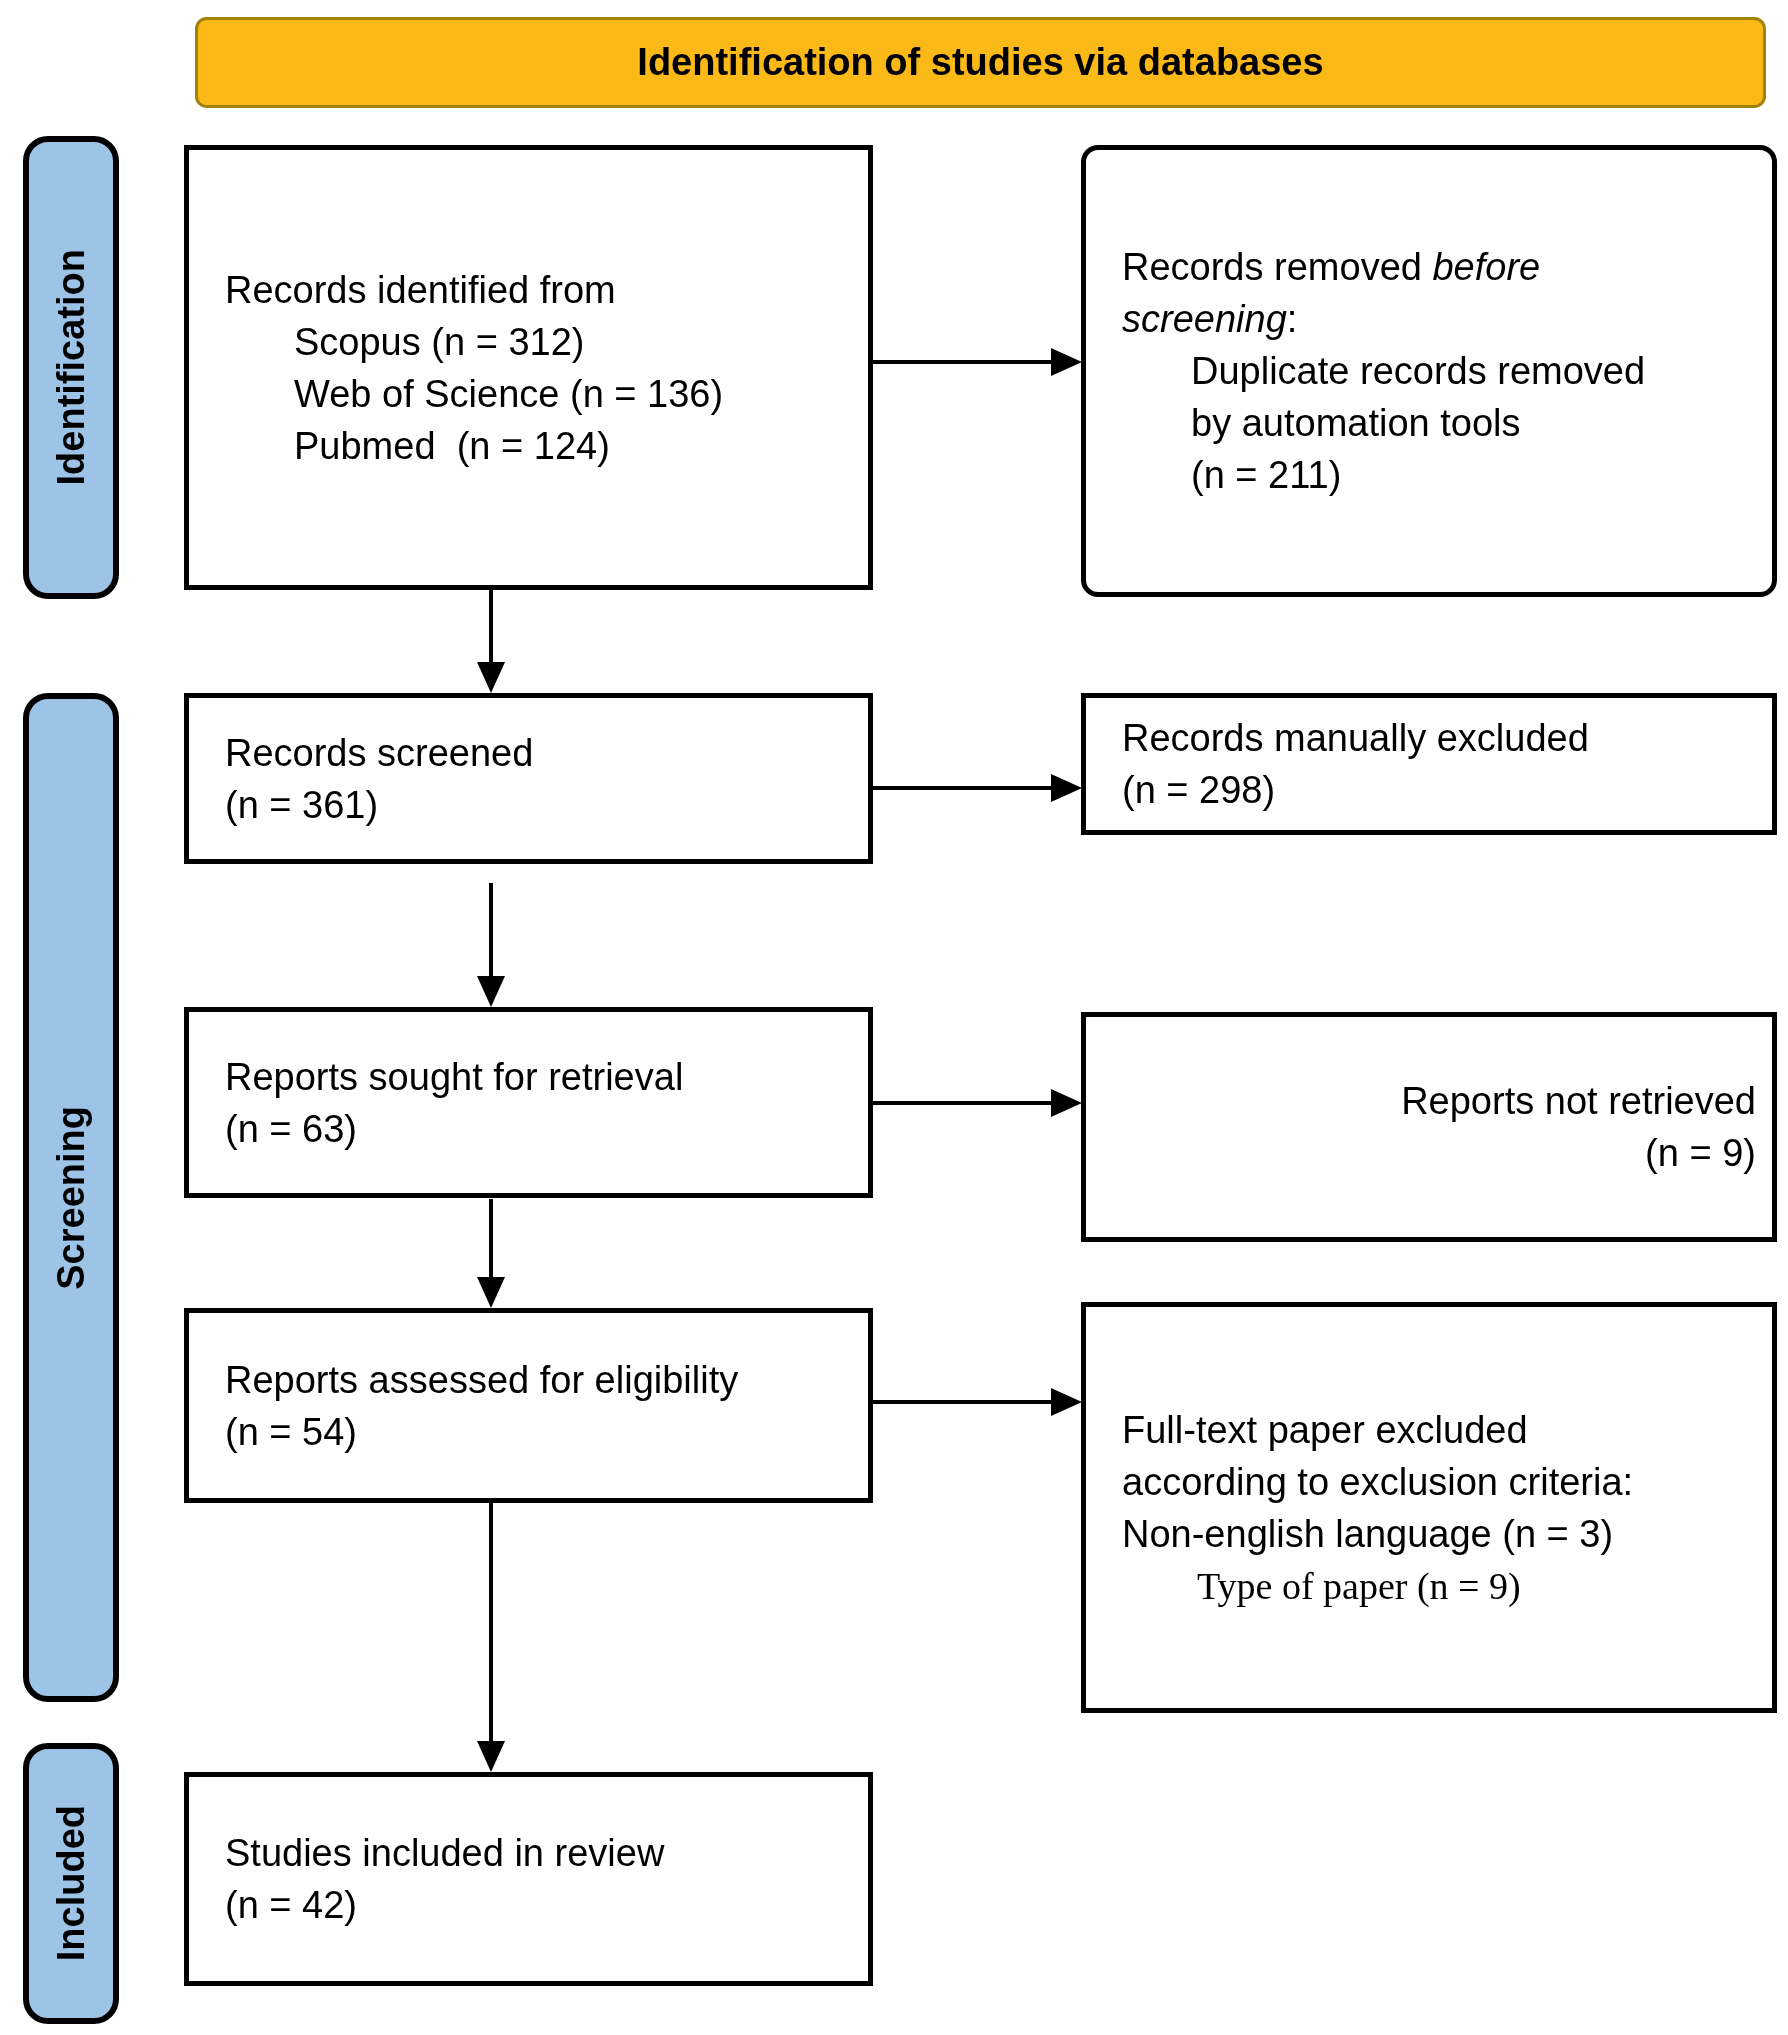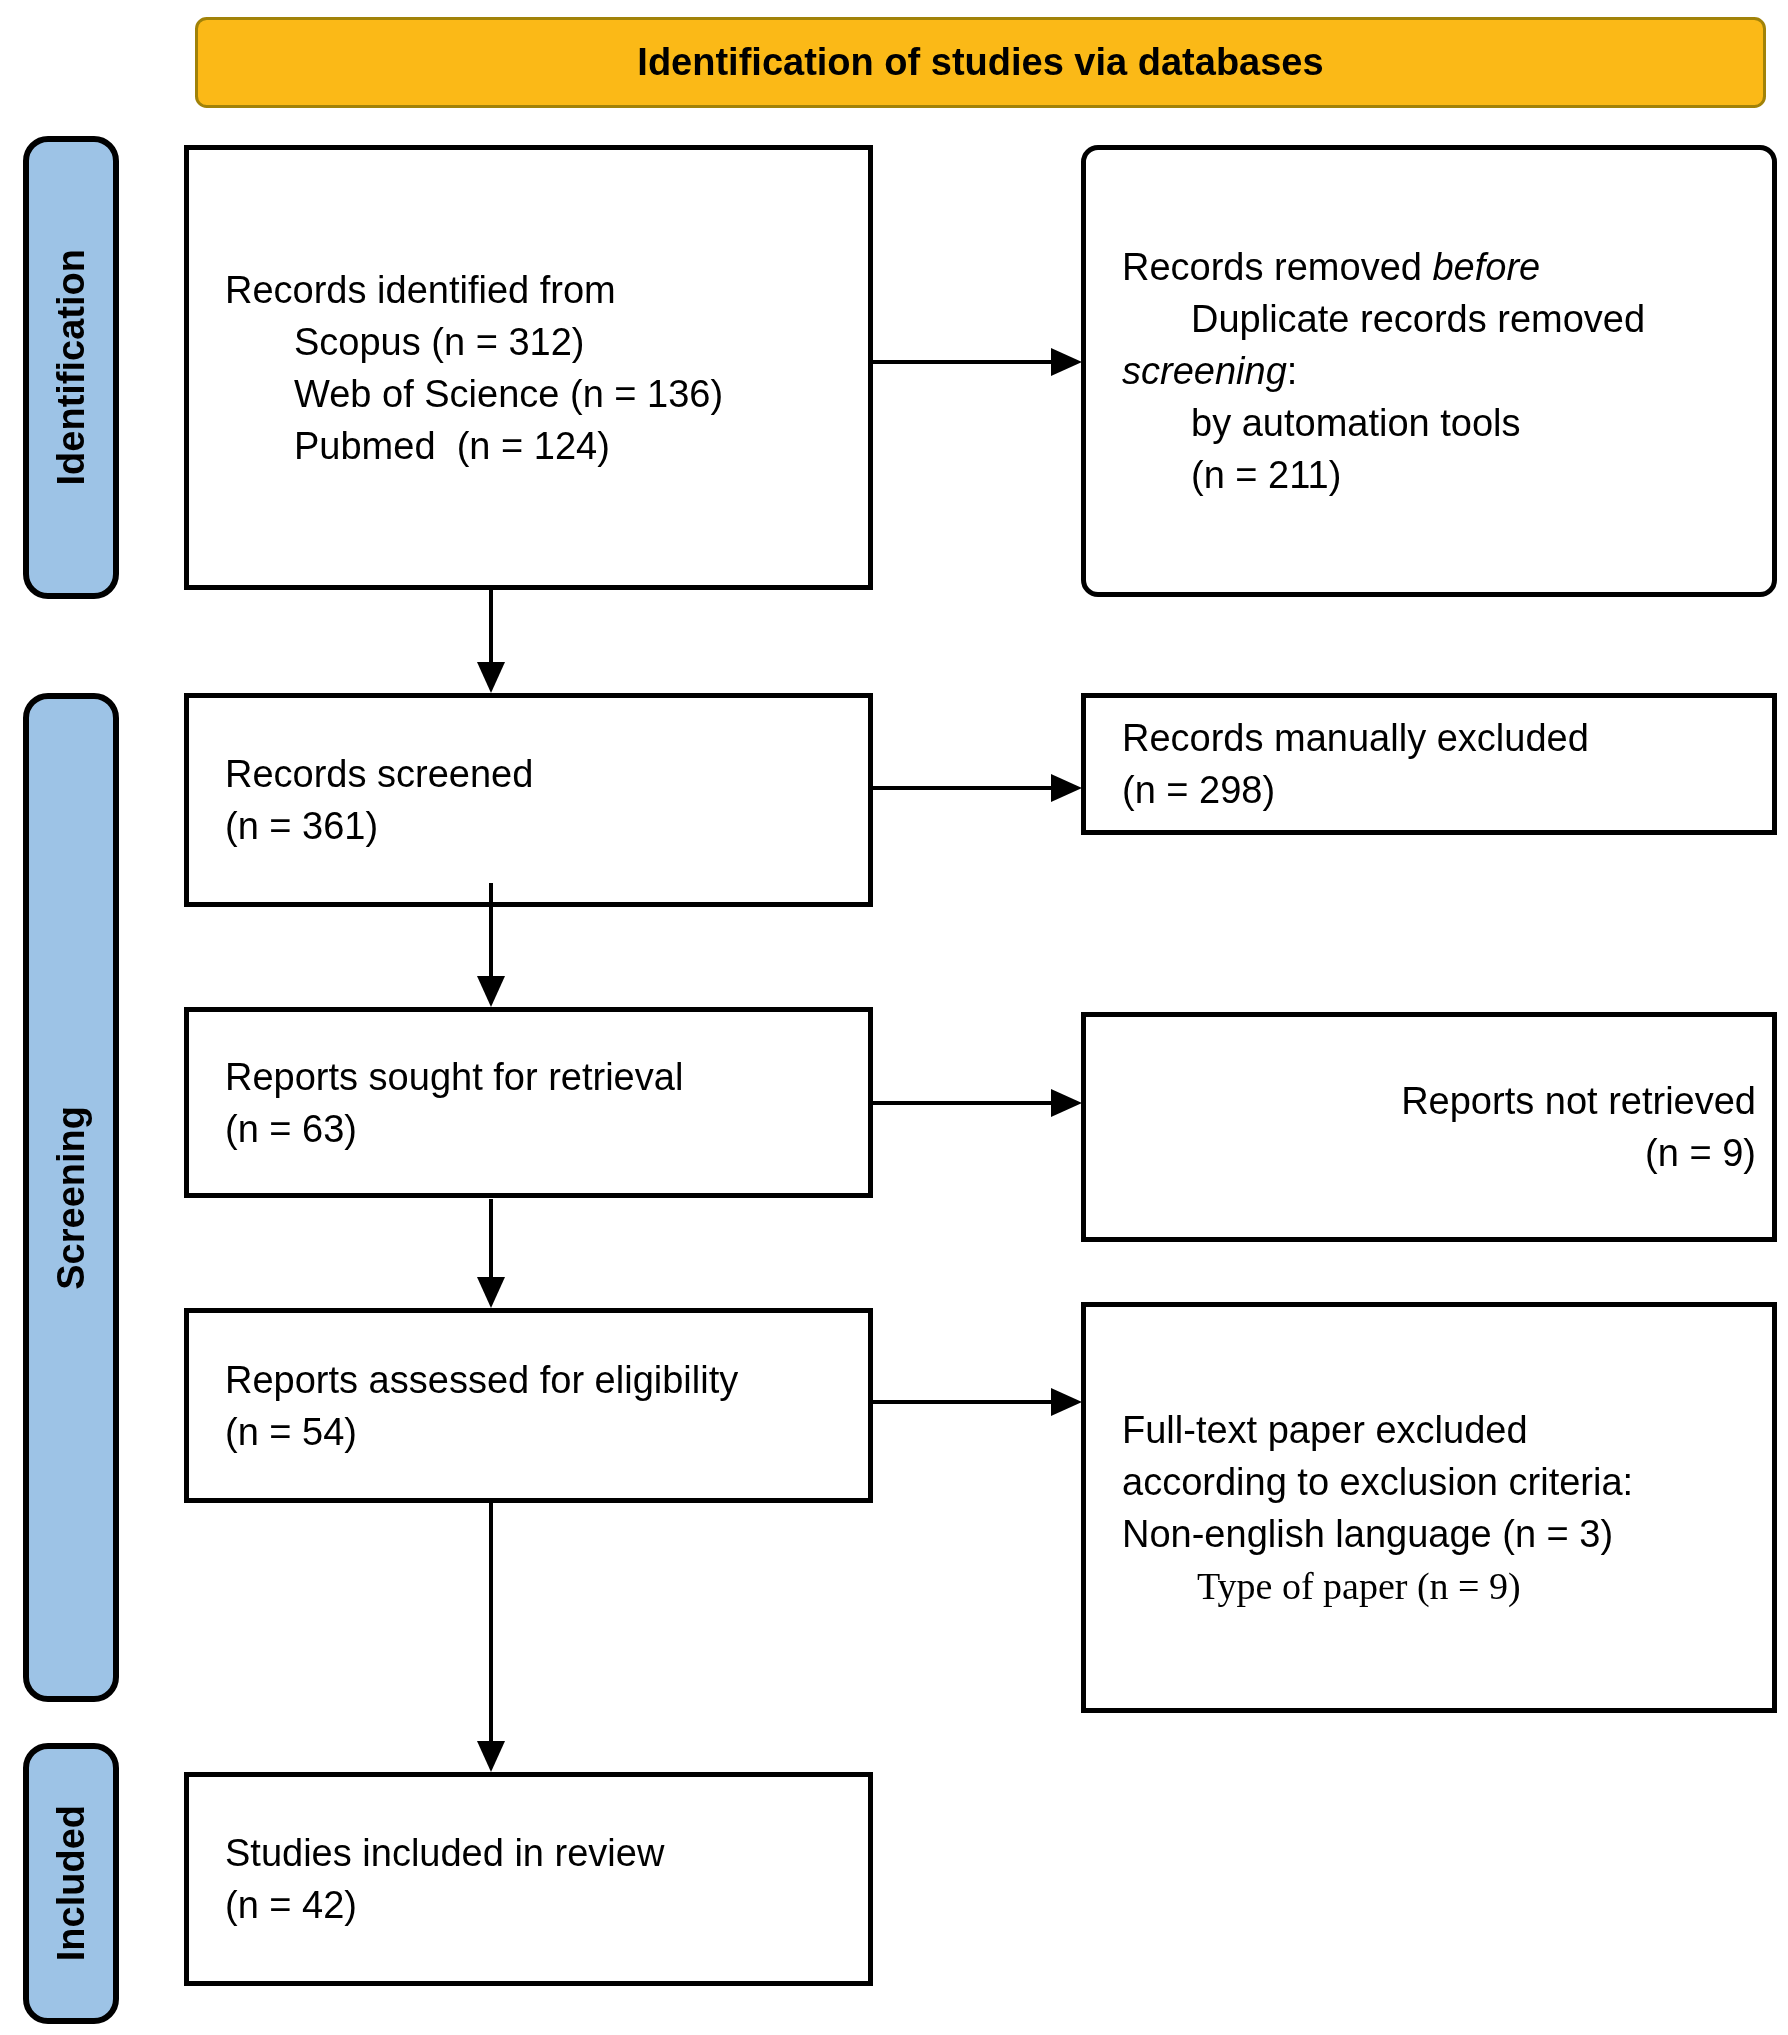--- a/index.html
+++ b/index.html
@@ -62,21 +62,21 @@
   }
   .flow-box .line { white-space: pre-wrap; }
   .flow-box .indent  { padding-left: 69px; }
   .flow-box .indent2 { padding-left: 75px; font-family: Liberation Serif, serif; }
 
   .col-left  { left: 184px;  width: 689px; }
   .col-right { left: 1081px; width: 696px; }
 
   #box-records-identified { top: 145px;  height: 445px; }
   #box-records-removed    { top: 145px;  height: 452px; border-radius: 17px; }
-  #box-records-screened   { top: 693px; height: 214px; }
+  #box-records-screened   { top: 693px; height: 171px; }
   #box-records-excluded   { top: 693px; height: 142px; }
   #box-reports-sought     { top: 1007px; height: 191px; }
   #box-reports-notretrieved { top: 1012px; height: 230px; align-items: flex-end; }
   #box-reports-assessed   { top: 1308px; height: 195px; }
   #box-fulltext-excluded  { top: 1302px; height: 411px; }
   #box-studies-included   { top: 1772px; height: 214px; }
 
   
   .vline {
     position: absolute;
@@ -126,22 +126,22 @@
 
   <div class="flow-box col-left" id="box-records-identified">
     <div class="line">Records identified from</div>
     <div class="line indent">Scopus (n = 312)</div>
     <div class="line indent">Web of Science (n = 136)</div>
     <div class="line indent">Pubmed  (n = 124)</div>
   </div>
 
   <div class="flow-box col-right" id="box-records-removed">
     <div class="line"><span>Records removed </span><i>before</i></div>
+    <div class="line"><i>screening</i><span>:</span></div>
     <div class="line indent">Duplicate records removed</div>
-    <div class="line"><i>screening</i><span>:</span></div>
     <div class="line indent">by automation tools</div>
     <div class="line indent">(n = 211)</div>
   </div>
 
   <div class="flow-box col-left" id="box-records-screened">
     <div class="line">Records screened</div>
     <div class="line">(n = 361)</div>
   </div>
   <div class="flow-box col-right" id="box-records-excluded">
     <div class="line">Records manually excluded</div>

